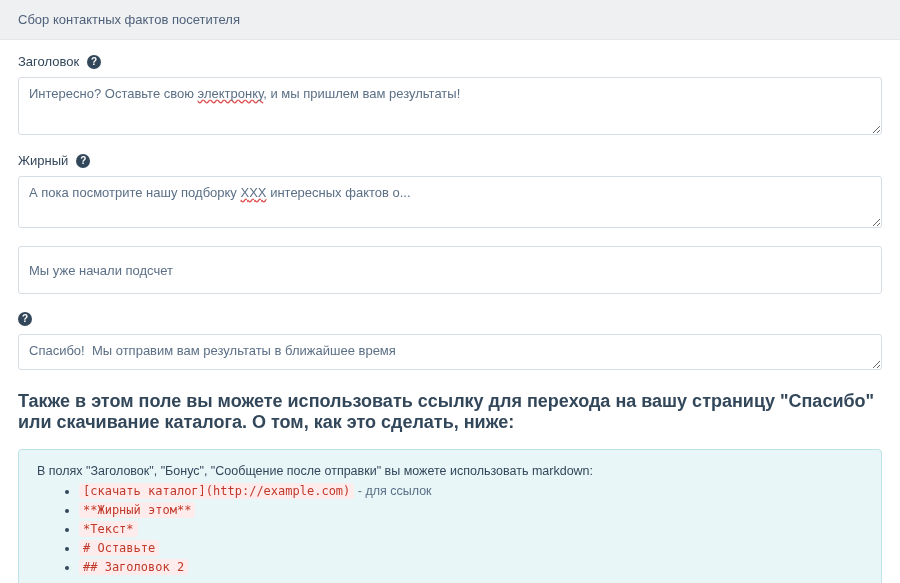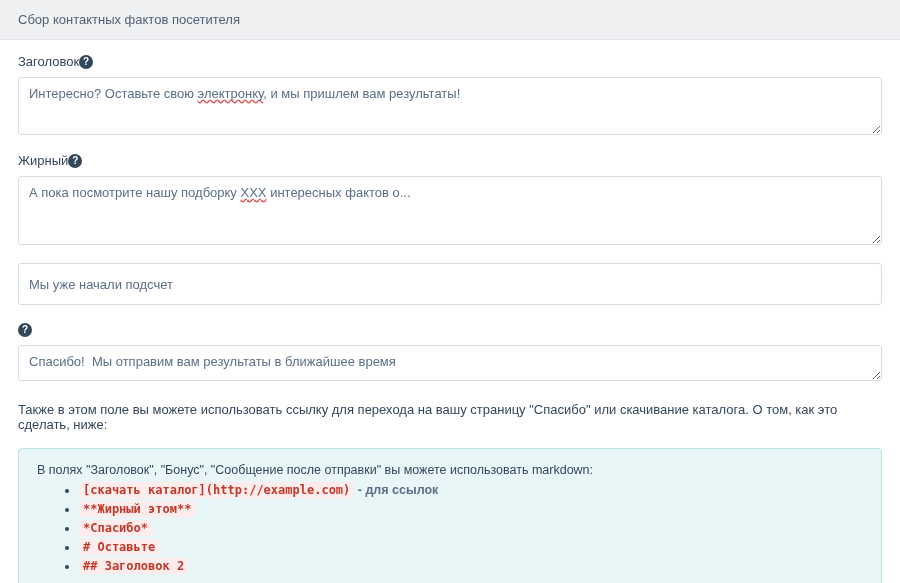--- a/index.html
+++ b/index.html
@@ -19,20 +19,21 @@
   }
   .form-body {
     padding: 14px 18px 4px 18px;
   }
   .field-group {
     margin-bottom: 18px;
   }
   .field-label {
     display: flex;
     align-items: flex-end;
+    gap: 8px;
     font-size: 13px;
     color: #33475b;
     margin-bottom: 8px;
   }
   .help-icon {
     display: inline-flex;
     align-items: center;
     justify-content: center;
     width: 14px;
     height: 14px;
@@ -52,42 +53,42 @@
     font-family: inherit;
     font-size: 13px;
     color: #5b6f86;
     background: #ffffff;
     resize: both;
   }
   textarea.form-control::placeholder, input.form-control::placeholder {
     color: #9aa7b5;
   }
   textarea.md { height: 36px; }
-  input.form-control { height: 42px; resize: none; }
+  input.form-control { height: 48px; resize: none; }
   .note {
-    font-size: 13px;
+    font-size: 18px;
     color: #33475b;
     margin: 4px 0 12px 0;
+    font-weight: bold;
   }
   .info-box {
     margin: 0 18px 18px 18px;
     border: 1px solid #bce4e6;
     background: #e9f6f8;
     border-radius: 4px;
     padding: 14px 18px 12px 18px;
     font-size: 12.5px;
     color: #33475b;
   }
   .info-box ul {
     list-style: disc;
     margin: 6px 0 0 42px;
   }
   .info-box li {
     margin-bottom: 5px;
-    font-weight: bold;
   }
   code {
     font-family: Consolas, Menlo, Monaco, monospace;
     background: #fdeceb;
     color: #c0392b;
     padding: 1px 4px;
     border-radius: 3px;
     font-size: 12px;
   }
   .code-suffix {
@@ -102,21 +103,21 @@
     border-radius: 3px;
     padding: 8px 10px;
     font-size: 13px;
     color: #5b6f86;
     background: #ffffff;
     position: relative;
     overflow: auto;
     resize: both;
   }
   .fake-textarea.lg { height: 58px; margin-top: 6px; }
-  .fake-textarea.md { height: 69px; }
+  .fake-textarea.md { height: 52px; }
 </style>
 </head>
 <body>
 
 <div class="panel-header">
   <span>Сбор контактных фактов посетителя</span>
 </div>
 
 <div class="form-body">
 
@@ -152,18 +153,18 @@
   </div>
 
   <div class="note">Также в этом поле вы можете использовать ссылку для перехода на вашу страницу "Спасибо" или скачивание каталога. О том, как это сделать, ниже:</div>
 </div>
 
 <div class="info-box">
   <div>В полях "Заголовок", "Бонус", "Сообщение после отправки" вы можете использовать markdown:</div>
   <ul>
     <li><code>[скачать каталог](http://example.com)</code><span class="code-suffix">  - для ссылок</span></li>
     <li><code>**Жирный этом**</code><span class="code-suffix"></span></li>
-    <li><code>*Спасибо*</code><span class="code-suffix"></span></li>
+    <li><code>*Текст*</code><span class="code-suffix"></span></li>
     <li><code># Оставьте</code><span class="code-suffix"></span></li>
     <li><code>## Заголовок 2</code><span class="code-suffix"></span></li>
 
   </ul>
 </div>
 
 </body></html>

